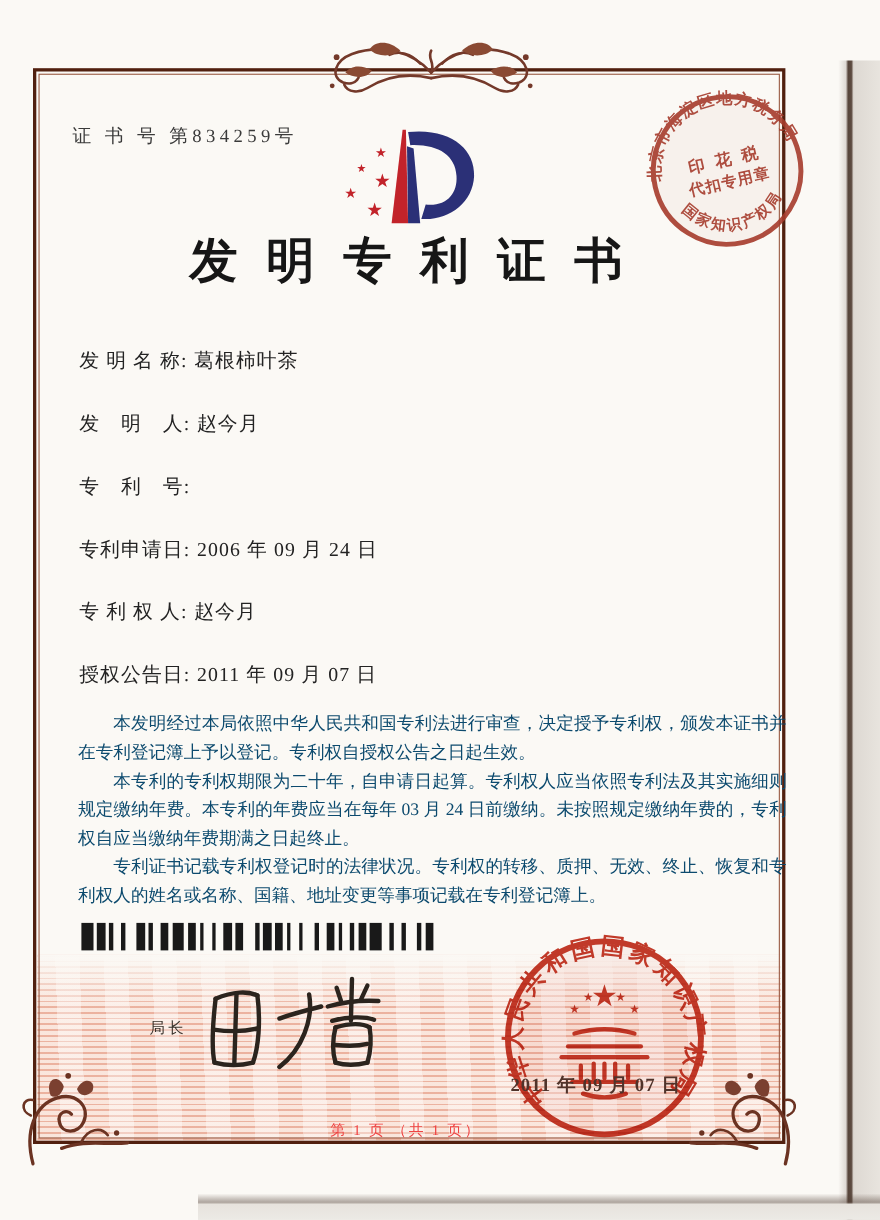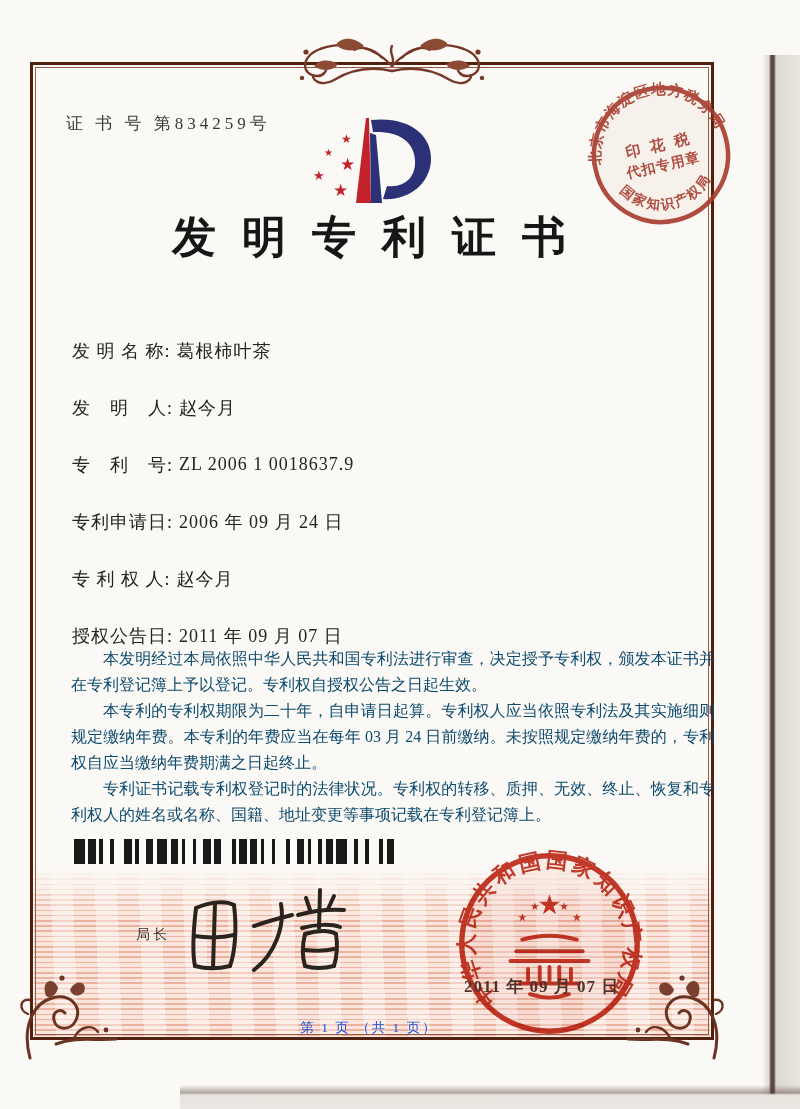--- a/index.html
+++ b/index.html
@@ -21,21 +21,21 @@
       #f7e1d5;}
   .band::before{content:"";position:absolute;left:0;top:0;right:0;height:48px;
       background:linear-gradient(to bottom,#fbf9f5 0,rgba(251,249,245,0) 100%);}
   
   .cert-no{position:absolute;left:66px;top:112px;font-size:17px;letter-spacing:4px;color:#3a3a3a;}
   .logo{position:absolute;left:303px;top:110px;}
   .stamp{position:absolute;left:586px;top:80px;transform:rotate(-13deg);opacity:.9;}
   .title{position:absolute;left:30px;top:208px;width:678px;text-align:center;
     font-size:44px;font-weight:700;letter-spacing:26px;text-indent:26px;color:#161616;}
   
-  .fields{position:absolute;left:72px;top:322px;width:620px;}
+  .fields{position:absolute;left:72px;top:299px;width:620px;}
   .field-row{height:57px;display:flex;align-items:center;font-size:18px;color:#232323;letter-spacing:1px;}
   .field-row .lbl{white-space:pre;}
   .field-row .val{margin-left:6px;white-space:pre;}
   
   .body-text{position:absolute;left:71px;top:646px;width:644px;}
   .body-text p{margin:0;font-size:16px;line-height:26px;text-indent:2em;text-align:justify;color:#0c4a6e;}
   
   .barcode{position:absolute;left:74px;top:839px;width:320px;height:25px;display:flex;}
   .barcode span{height:100%;}
   .barcode .bar{background:#191919;}
@@ -43,21 +43,21 @@
   
   .sig-label{position:absolute;left:136px;top:926px;font-size:14px;letter-spacing:3px;color:#3a332c;}
   .sig{position:absolute;left:182px;top:884px;}
   .sr{position:absolute;opacity:0;font-size:2px;pointer-events:none;}
   
   .seal{position:absolute;left:452px;top:846px;mix-blend-mode:multiply;}
   .issue-date{position:absolute;left:464px;top:975px;width:200px;font-size:17px;
     letter-spacing:1px;color:#50332a;font-weight:700;}
   
   .footer{position:absolute;left:30px;top:1019px;width:678px;text-align:center;
-    font-size:13.5px;letter-spacing:2px;color:#1d4ed8;}
+    font-size:13.5px;letter-spacing:2px;color:#ef4444;}
   
   .orn-top{position:absolute;left:242px;top:26px;}
   .orn-bl{position:absolute;left:16px;top:966px;}
   .orn-br{position:absolute;left:618px;top:966px;transform:scaleX(-1);}
   svg{display:block;}
 </style>
 </head>
 <body>
 
 <div class="page">
@@ -154,21 +154,20 @@
     <div class="field-row">
       <span class="lbl">发 明 名 称:</span>
       <span class="val">葛根柿叶茶</span>
     </div>
     <div class="field-row">
       <span class="lbl">发　明　人:</span>
       <span class="val">赵今月</span>
     </div>
     <div class="field-row">
       <span class="lbl">专　利　号:</span>
-      <span class="val">ZL 2006 1 0018637.9</span>
     </div>
     <div class="field-row">
       <span class="lbl">专利申请日:</span>
       <span class="val">2006 年 09 月 24 日</span>
     </div>
     <div class="field-row">
       <span class="lbl">专 利 权 人:</span>
       <span class="val">赵今月</span>
     </div>
     <div class="field-row">

